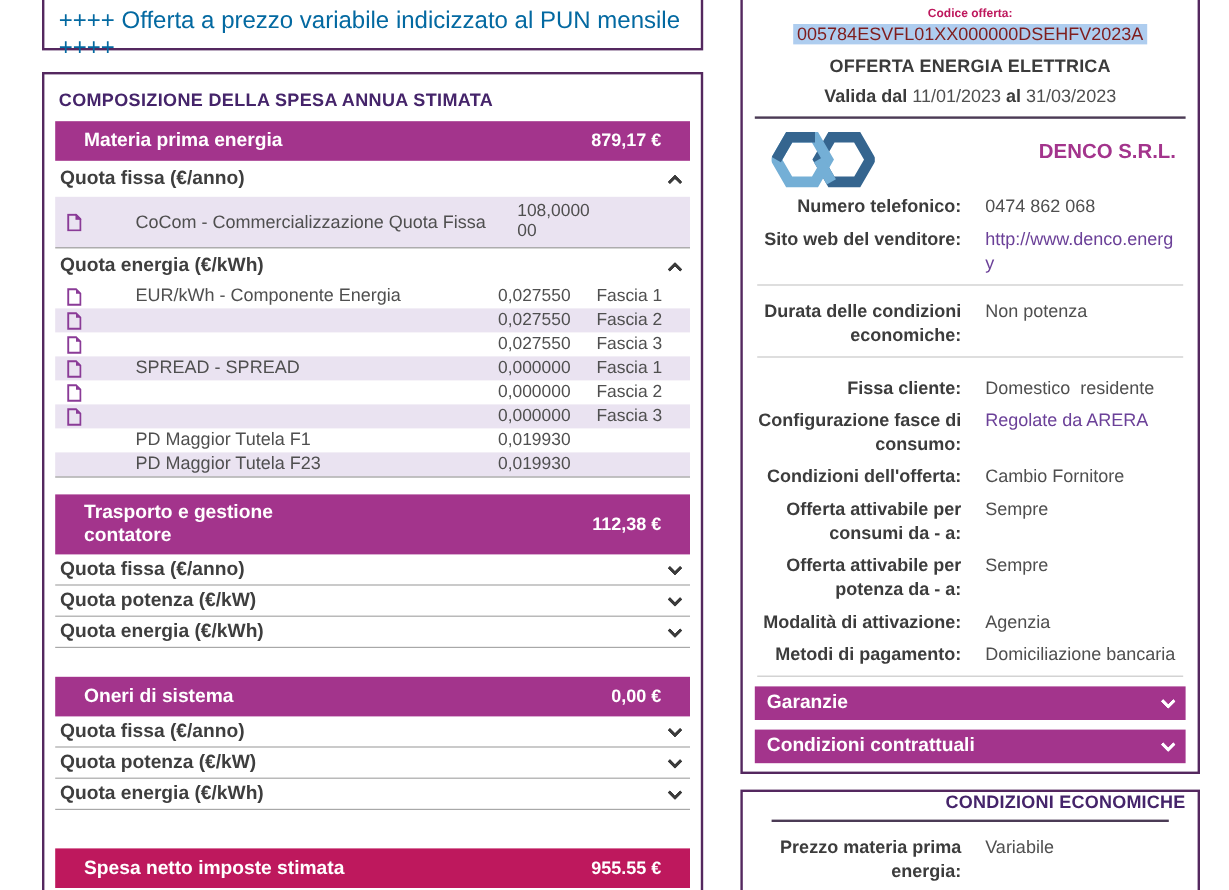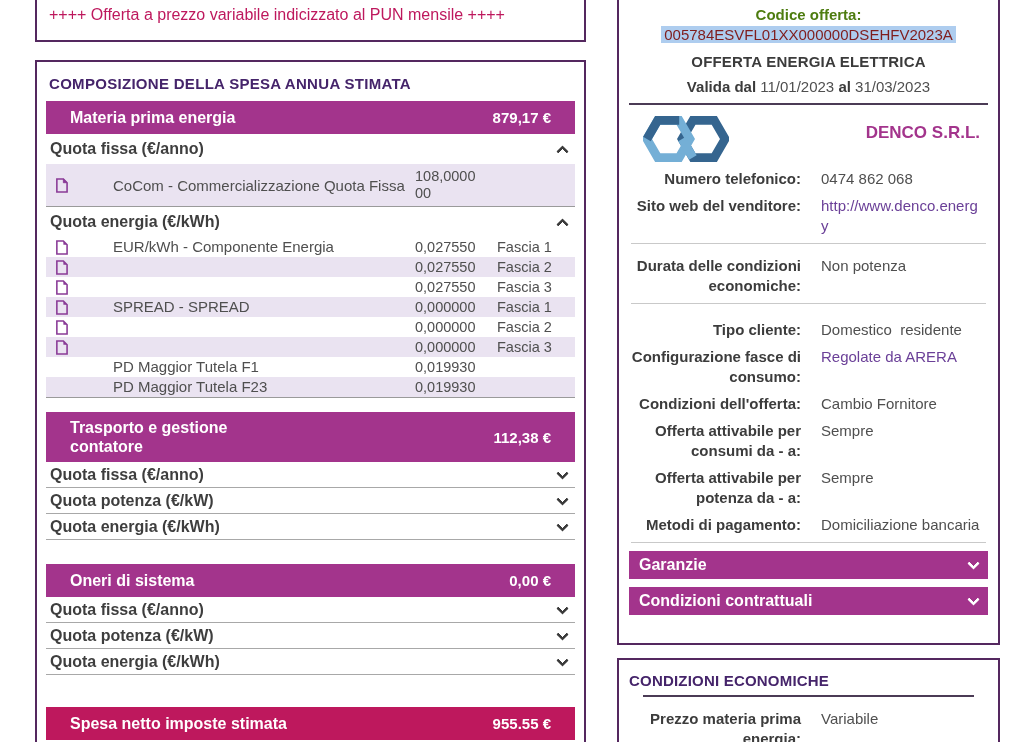--- a/index.html
+++ b/index.html
@@ -3,21 +3,21 @@
 <meta charset="utf-8">
 <style>
   * { margin:0; padding:0; box-sizing:border-box; }
   html,body { width:1024px; height:742px; overflow:hidden; background:#fff;
               font-family:"Liberation Sans", sans-serif; color:#4A4A4A; }
   .page { position:relative; width:1024px; height:742px; overflow:hidden; background:#fff; }
 
   
   .obox { position:absolute; border:2px solid #54285F; background:#fff; }
   .banner-box { left:35px; top:-12px; width:551px; height:54px; padding:16px 12px 0 12px; }
-  .banner-box .txt { font-size:16px; color:#be185d; }
+  .banner-box .txt { font-size:20px; color:#0369a1; }
   .main-box { left:35px; top:60px; width:551px; height:700px; padding:0 9px; }
   .right-box1 { left:617px; top:-12px; width:383px; height:657px; padding:0 10px; }
   .right-box2 { left:617px; top:658px; width:383px; height:120px; padding:0 10px; }
 
   
   .comp-title { margin:13px 3px 9px 3px; font-size:15px; font-weight:bold;
                 color:#45246A; letter-spacing:.3px; }
   .bar { display:flex; align-items:center; justify-content:space-between;
          background:#A3348C; color:#fff; padding:0 24px; }
   .bar .blabel { font-weight:bold; font-size:16px; line-height:19px; }
@@ -32,38 +32,38 @@
                line-height:20px; }
   .collapse-row { display:flex; align-items:center; justify-content:space-between;
                   padding:3px 8px 2px 4px; font-weight:bold; font-size:16px; color:#3E3E3E;
                   line-height:20px; border-bottom:1px solid #A8A8A8; height:26px; }
   .hr-gray { border-top:1px solid #9A9A9A; }
 
   .detail-row { display:flex; align-items:center; font-size:14.5px; color:#4F4F4F; }
   .detail-row .icol { width:30px; display:flex; justify-content:center; flex:none; }
   .detail-row .dlabel { flex:1; font-size:15px;margin-left:37px; }
   .detail-row .dvalue { width:82px; flex:none; word-break:break-all; line-height:17px; }
-  .detail-row .dvalue.narrow { width:66px; margin-right:16px; }
+  .detail-row .dvalue.narrow { width:66px; }
   .detail-row .dfascia { width:78px; flex:none; }
   .detail-row.cocom { background:#EAE3F1; min-height:42px; padding:4px 0; }
   .rows .detail-row { height:20px; line-height:20px; }
   .rows .detail-row:nth-child(even) { background:#EAE3F1; }
 
   
   .chev { width:9px; height:9px; border-style:solid; border-color:#3B3B3B;
           border-width:0 3px 3px 0; border-radius:1px; display:inline-block; flex:none; }
   .chev.up { transform:rotate(-135deg); margin-top:5px; }
   .chev.down { transform:rotate(45deg); margin-top:-3px; }
   .chev.white { border-color:#fff; }
 
   .doc-icon svg { display:block; }
 
   
   .center { text-align:center; }
-  .codice-label { margin-top:16px; font-weight:bold; font-size:15px; color:#4d7c0f; }
+  .codice-label { margin-top:16px; font-weight:bold; font-size:10px; color:#be185d; }
   .codice-value { margin-top:3px; font-size:15px; color:#7f1d1d; }
   .codice-value span { background:#AECDEF; padding:0 3px; }
   .offer-type { margin-top:10px; font-weight:bold; font-size:15px; color:#3B3B3B; letter-spacing:.2px; }
   .valida { margin-top:8px; font-size:15px; color:#4F4F4F; }
   .valida b { color:#3B3B3B; }
   .hr-dark { border-top:2px solid #4B3B55; margin-top:8px; }
   .hr-light { border-top:1px solid #C9C9C9; }
 
   .vendor-row { display:flex; margin-top:8px; height:56px;text-align:right; }
   .vendor-logo { margin-left:14px; }
@@ -77,21 +77,21 @@
             white-space:pre-wrap; }
   .fvalue.link { color:#6B4098; max-width:178px; word-break:break-all; }
   .div1 { margin:4px 2px 12px 2px; }
   .div2 { margin:6px 2px 16px 2px; }
   .div3 { margin:6px 2px 0 2px; }
 
   .rbar { display:flex; align-items:center; justify-content:space-between;
           background:#A3348C; color:#fff; padding:0 10px; height:28px; margin-top:8px;
           font-weight:bold; font-size:16px; }
 
-  .ce-title { margin-top:12px; text-align:left; font-weight:bold; font-size:15px;
+  .ce-title { text-align:right; font-weight:bold; font-size:15px;
               color:#45246A; letter-spacing:.2px; }
   .ce-hr { border-top:2px solid #4B3B55; margin:6px 14px 12px 14px; }
 </style>
 </head>
 <body>
 
 <div class="page">
 
   <div class="obox banner-box">
     <div class="txt">++++ Offerta a prezzo variabile indicizzato al PUN mensile ++++</div>
@@ -286,38 +286,42 @@
     </div>
     <div class="hr-light div1"></div>
 
     <div class="frow">
       <div class="flabel">Durata delle condizioni economiche:</div>
       <div class="fvalue">Non potenza</div>
     </div>
     <div class="hr-light div2"></div>
 
     <div class="frow">
-      <div class="flabel">Tipo cliente:</div>
+      <div class="flabel">Fissa cliente:</div>
       <div class="fvalue">Domestico  residente</div>
     </div>
     <div class="frow">
       <div class="flabel">Configurazione fasce di consumo:</div>
       <div class="fvalue link">Regolate da ARERA</div>
     </div>
     <div class="frow">
       <div class="flabel">Condizioni dell'offerta:</div>
       <div class="fvalue">Cambio Fornitore</div>
     </div>
     <div class="frow">
       <div class="flabel">Offerta attivabile per consumi da - a:</div>
       <div class="fvalue">Sempre</div>
     </div>
     <div class="frow">
       <div class="flabel">Offerta attivabile per potenza da - a:</div>
       <div class="fvalue">Sempre</div>
+    </div>
+    <div class="frow">
+      <div class="flabel">Modalità di attivazione:</div>
+      <div class="fvalue">Agenzia</div>
     </div>
     <div class="frow">
       <div class="flabel">Metodi di pagamento:</div>
       <div class="fvalue">Domiciliazione bancaria</div>
     </div>
     <div class="hr-light div3"></div>
 
     <div class="rbar">
       <span>Garanzie</span>
       <span class="chev down white"></span>

